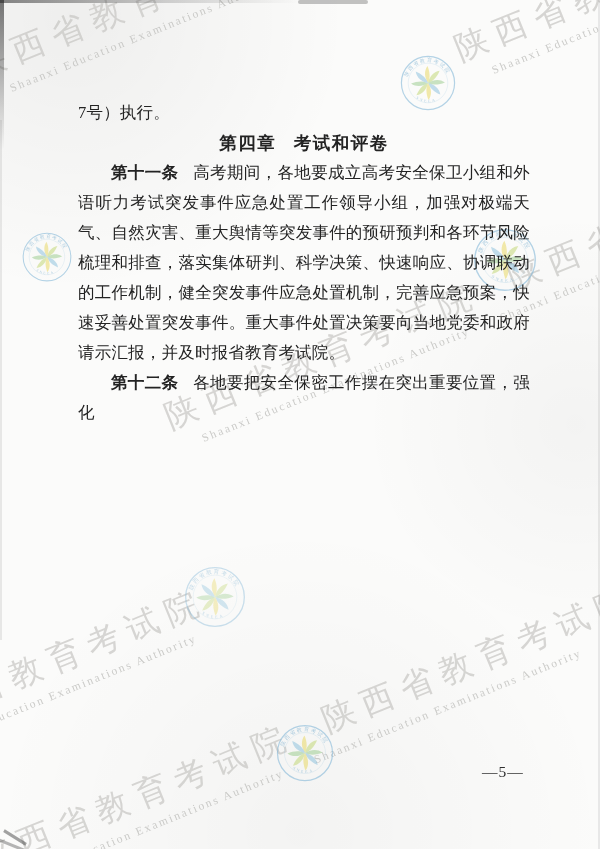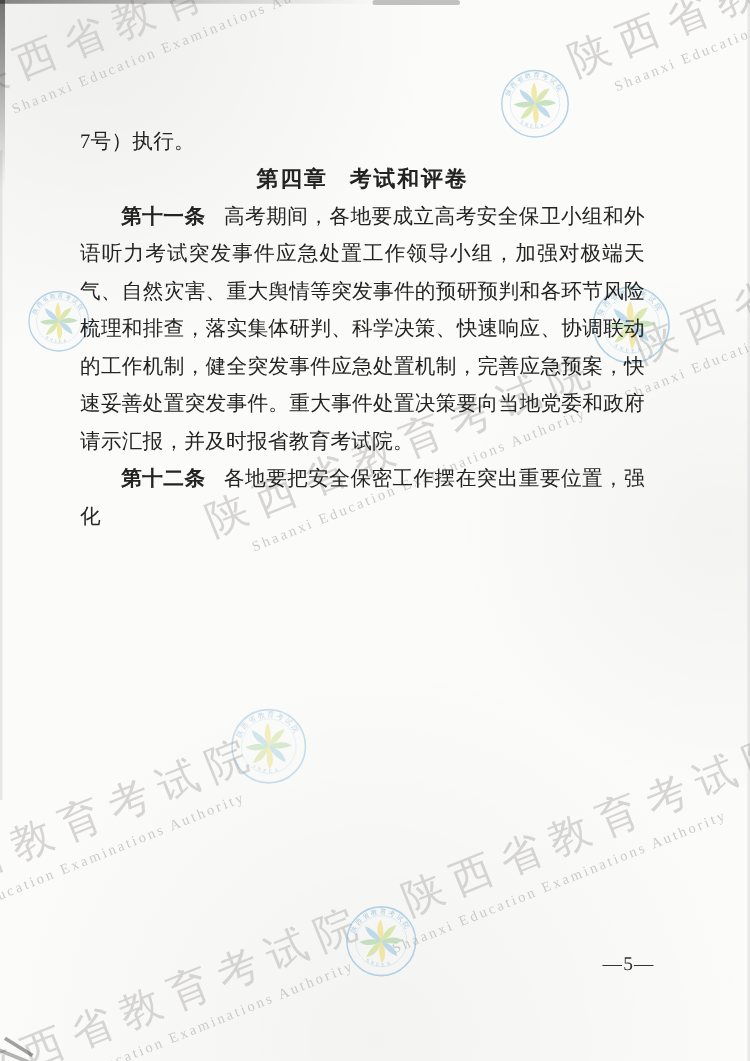--- a/index.html
+++ b/index.html
@@ -15,21 +15,21 @@
   
   .wm-layer{position:absolute;inset:0;z-index:1;pointer-events:none;}
   .wm{position:absolute;transform:rotate(-22deg);transform-origin:0 0;color:#c7c6c3;}
   .wm-cn{font-size:33px;letter-spacing:9px;white-space:nowrap;opacity:.7;}
   .wm-en{font-size:11.5px;letter-spacing:2.2px;white-space:nowrap;margin-top:3px;margin-left:26px;opacity:.85;color:#c3c3c0;}
   .wm-gap{margin-left:34px;}
   .seal{position:absolute;z-index:1;opacity:.55;pointer-events:none;}
   .seal.faint{opacity:.38;}
   
   .content{
-    position:absolute;z-index:2;left:64px;top:98px;width:452px;
+    position:absolute;z-index:2;left:78px;top:98px;width:452px;
     color:#232323;font-size:16.5px;line-height:30px;letter-spacing:.2px;
     text-align:justify;
   }
   .content p{margin:0;}
   .indent{text-indent:2em;}
   .chapter{text-align:center;font-weight:bold;font-size:17.5px;letter-spacing:1.5px;margin:16px 0;}
   .chapter .gap{margin-left:1em;}
   .lead{font-weight:bold;margin-right:.9em;}
   .pagenum{position:absolute;z-index:2;left:482px;top:763px;font-size:15.5px;letter-spacing:1px;color:#2e2e2e;}
   

